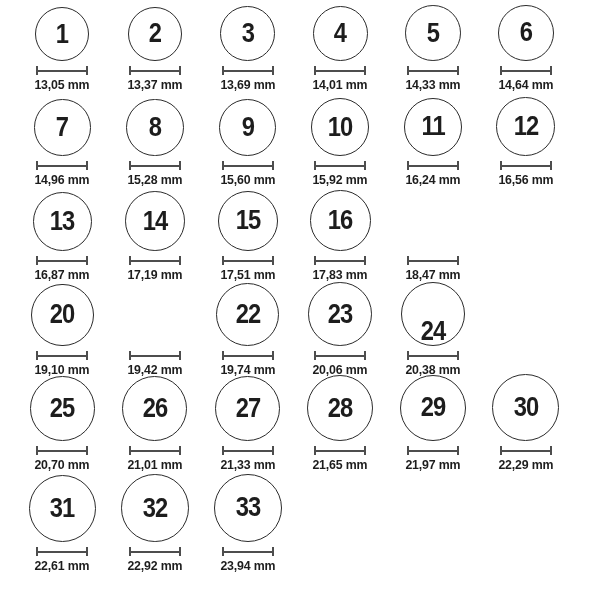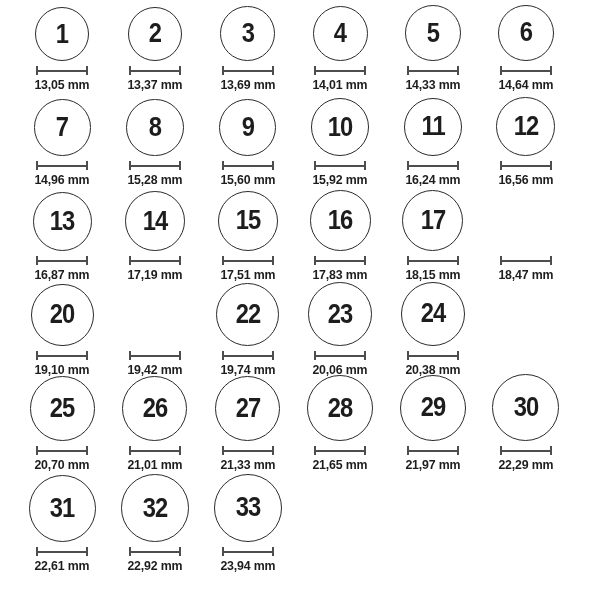--- a/index.html
+++ b/index.html
@@ -218,31 +218,20 @@
             <span class="num">16</span>
           </div>
           <div class="measure">
             <div class="tick left"></div>
             <div class="bar"></div>
             <div class="tick right"></div>
           </div>
           <div class="label">17,83 mm</div>
         </div>
         <div class="cell">
-          <div class="circle" style="width: 61px; height: 61px;">
-            <span class="num">17</span>
-          </div>
-          <div class="measure">
-            <div class="tick left"></div>
-            <div class="bar"></div>
-            <div class="tick right"></div>
-          </div>
-          <div class="label">18,15 mm</div>
-        </div>
-        <div class="cell">
           <div class="measure">
             <div class="tick left"></div>
             <div class="bar"></div>
             <div class="tick right"></div>
           </div>
           <div class="label">18,47 mm</div>
         </div>
       </div>
       <div class="row">
         <div class="cell">
@@ -280,21 +269,21 @@
             <span class="num">23</span>
           </div>
           <div class="measure">
             <div class="tick left"></div>
             <div class="bar"></div>
             <div class="tick right"></div>
           </div>
           <div class="label">20,06 mm</div>
         </div>
         <div class="cell">
-          <div class="circle" style="width: 64.1px; height: 64.1px;">
+          <div class="circle" style="width: 64.1px; height: 64.1px; align-items: flex-end;">
             <span class="num">24</span>
           </div>
           <div class="measure">
             <div class="tick left"></div>
             <div class="bar"></div>
             <div class="tick right"></div>
           </div>
           <div class="label">20,38 mm</div>
         </div>
       </div>

